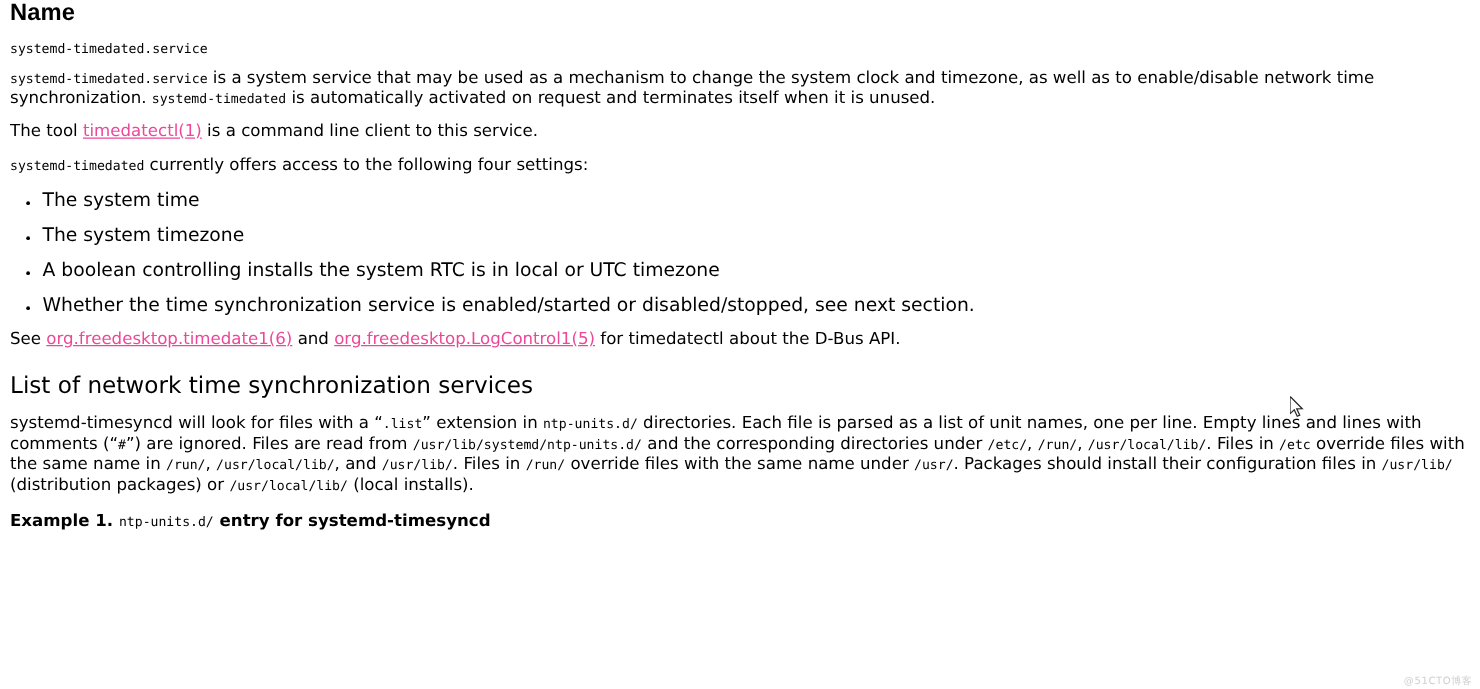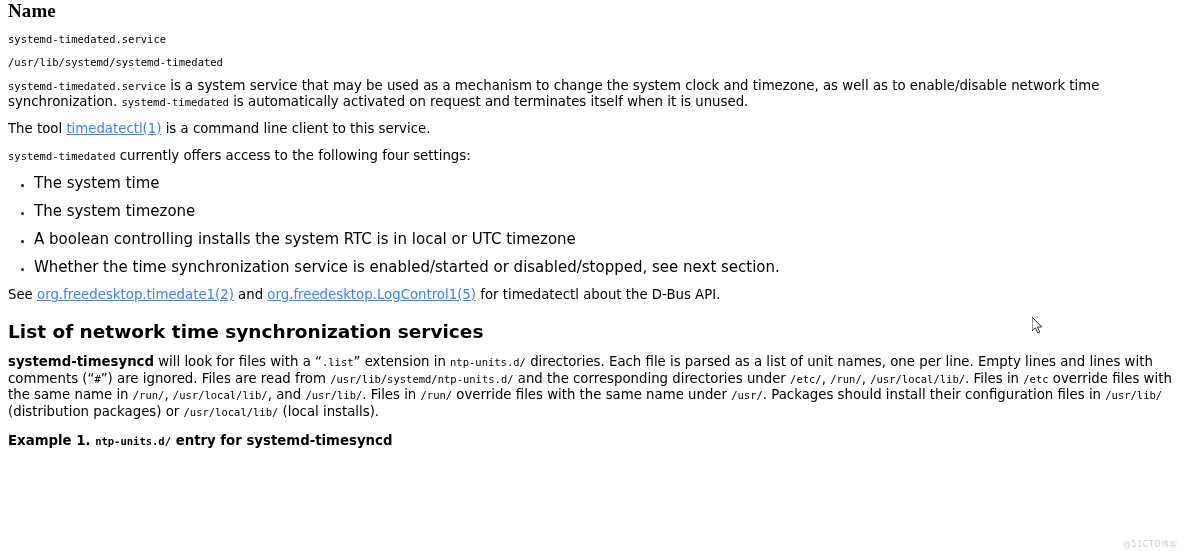--- a/index.html
+++ b/index.html
@@ -14,21 +14,21 @@
     font-family: "DejaVu Sans", sans-serif;
     color: #000000;
     position: relative;
   }
   .page {
     padding: 0 8px;
     box-sizing: border-box;
     width: 1184px;
   }
   h2.section {
-    font-family: Liberation Serif, serif;
+    font-family: Liberation Sans, sans-serif;
     font-size: 19px;
     font-weight: bold;
     margin: 0 0 10px 0;
     letter-spacing: 0.1px;
     color: #000;
   }
   h2.section.tight { margin-top: 20px; }
   .para {
     font-size: 13.3px;
     line-height: 16px;
@@ -38,21 +38,21 @@
     font-family: "DejaVu Sans Mono", monospace;
     font-size: 10.5px;
   }
   .mono-line {
     font-family: "DejaVu Sans Mono", monospace;
     font-size: 10.5px;
     margin: 0 0 9px 0;
     line-height: 14px;
   }
   a.link {
-    color: #3b82f6;
+    color: #ec4899;
     text-decoration: underline;
   }
   .pilcrow {
     color: #c8643c;
     font-size: 13px;
     font-weight: normal;
     vertical-align: super;
     font-size: 11px;
   }
   ul.bullets {
@@ -61,29 +61,29 @@
   }
   ul.bullets li {
     font-size: 15px;
     line-height: 16px;
     margin-bottom: 12px;
     list-style: disc;
   }
   ul.bullets li::marker { font-size: 11px; }
   h3.bigsection {
     font-size: 18.5px;
-    font-weight: bold;
+    font-weight: normal;
     margin: 18px 0 12px 0;
   }
   .longpara {
     font-size: 13.3px;
     line-height: 16.5px;
     margin: 0 0 10px 0;
   }
-  .bold { font-weight: bold; }
+  .bold { font-weight: normal; }
   .example-title {
     font-size: 13.3px;
     font-weight: bold;
     margin-top: 13px;
   }
   #name-heading { margin-top: 0; padding-top: 0; }
   .first-block { padding-top: 0; }
   .cursor {
     position: absolute;
     left: 1032px;
@@ -103,21 +103,20 @@
   }
 </style>
 </head>
 <body>
 
 <div class="page">
 
   <h2 class="section first-block" id="name-heading">Name</h2>
 
   <p class="mono-line">systemd-timedated.service</p>
-  <p class="mono-line">/usr/lib/systemd/systemd-timedated</p>
 
 
   <p class="para">
     <span class="mono">systemd-timedated.service</span><span> is a system service that may be used as a mechanism to change the system clock and timezone, as well as to enable/disable network time synchronization. </span><span class="mono">systemd-timedated</span><span> is automatically activated on request and terminates itself when it is unused.</span>
   </p>
 
   <p class="para">
     <span>The tool </span><a class="link" href="#">timedatectl(1)</a><span> is a command line client to this service.</span>
   </p>
 
@@ -126,21 +125,21 @@
   </p>
 
   <ul class="bullets">
     <li>The system time</li>
     <li>The system timezone</li>
     <li>A boolean controlling installs the system RTC is in local or UTC timezone</li>
     <li>Whether the time synchronization service is enabled/started or disabled/stopped, see next section.</li>
   </ul>
 
   <p class="para">
-    <span>See </span><a class="link" href="#">org.freedesktop.timedate1(2)</a><span> and </span><a class="link" href="#">org.freedesktop.LogControl1(5)</a><span> for timedatectl about the D-Bus API.</span>
+    <span>See </span><a class="link" href="#">org.freedesktop.timedate1(6)</a><span> and </span><a class="link" href="#">org.freedesktop.LogControl1(5)</a><span> for timedatectl about the D-Bus API.</span>
   </p>
 
   <h3 class="bigsection">List of network time synchronization services</h3>
 
   <p class="longpara"><span class="bold">systemd-timesyncd</span><span> will look for files with a “</span><span class="mono">.list</span><span>” extension in </span><span class="mono">ntp-units.d/</span><span> directories. Each file is parsed as a list of unit names, one per line. Empty lines and lines with comments (“</span><span class="mono">#</span><span>”) are ignored. Files are read from </span><span class="mono">/usr/lib/systemd/ntp-units.d/</span><span> and the corresponding directories under </span><span class="mono">/etc/</span><span>, </span><span class="mono">/run/</span><span>, </span><span class="mono">/usr/local/lib/</span><span>. Files in </span><span class="mono">/etc</span><span> override files with the same name in </span><span class="mono">/run/</span><span>, </span><span class="mono">/usr/local/lib/</span><span>, and </span><span class="mono">/usr/lib/</span><span>. Files in </span><span class="mono">/run/</span><span> override files with the same name under </span><span class="mono">/usr/</span><span>. Packages should install their configuration files in </span><span class="mono">/usr/lib/</span><span> (distribution packages) or </span><span class="mono">/usr/local/lib/</span><span> (local installs).</span></p>
 
   <p class="example-title"><span>Example 1.</span><span>&nbsp;</span><span class="mono bold">ntp-units.d/</span><span> entry for systemd-timesyncd</span></p>
 
 </div>
 

